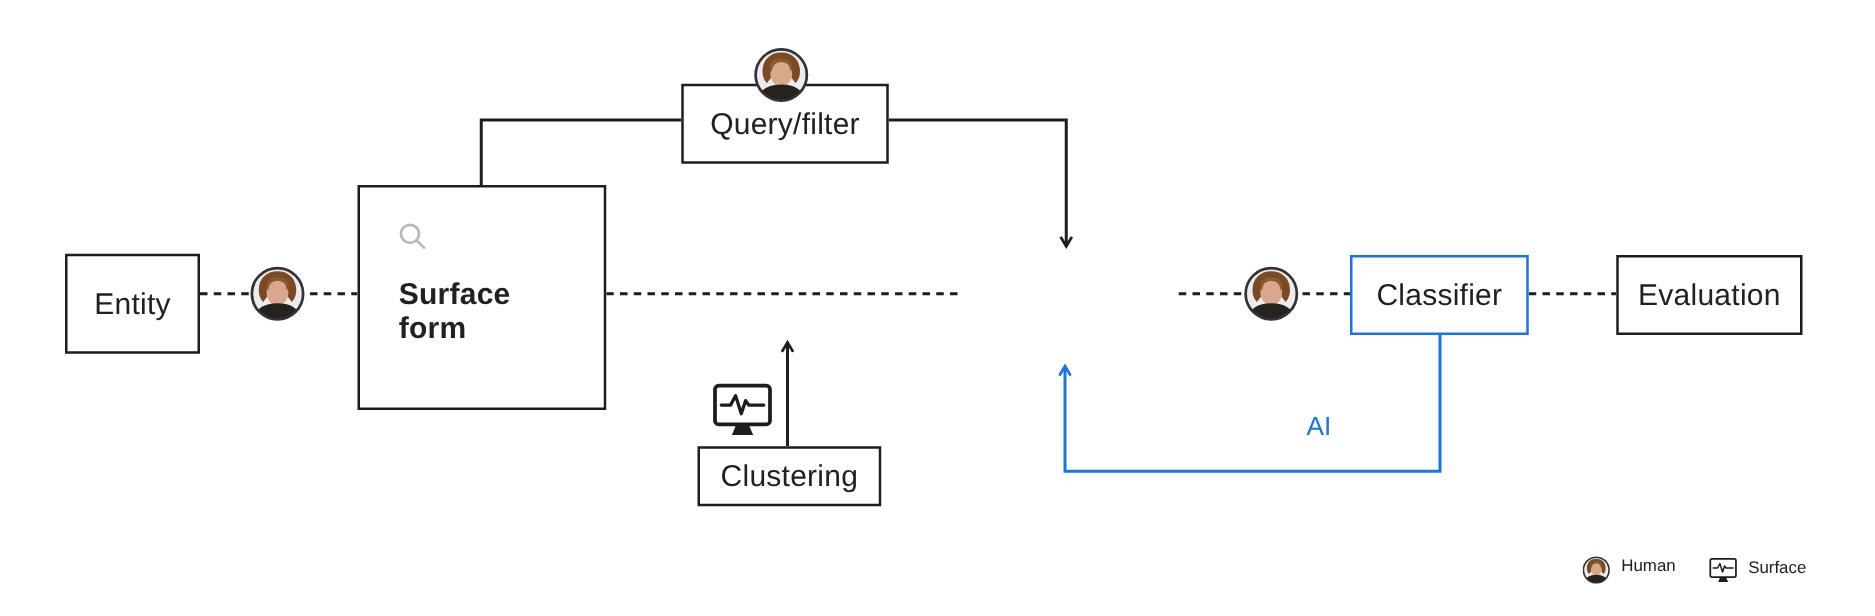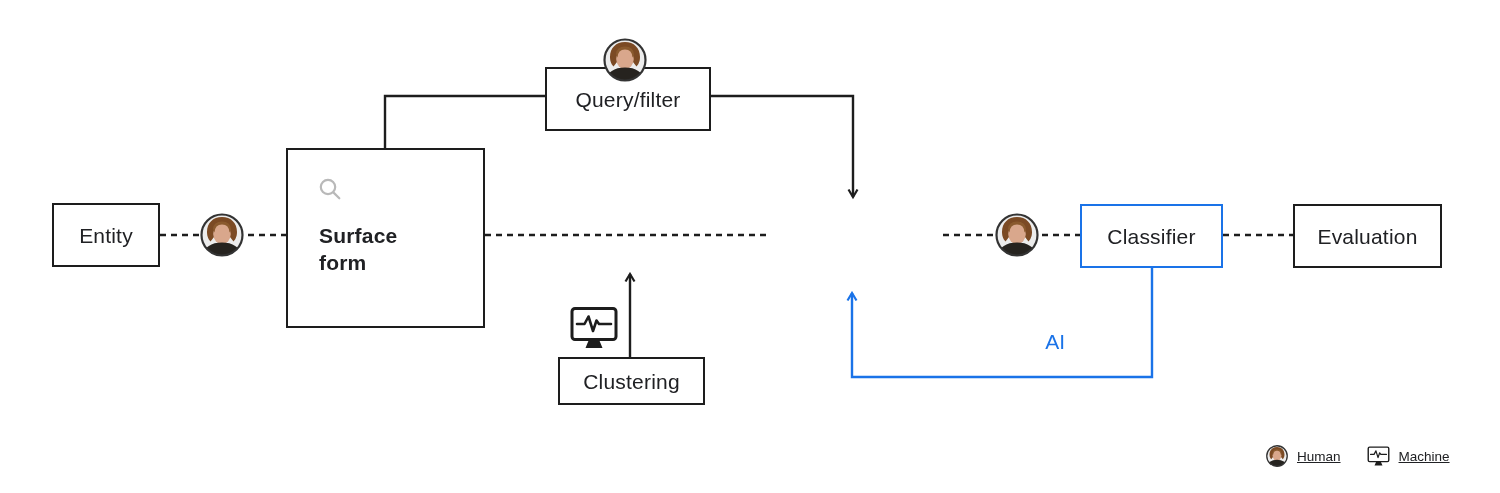--- a/index.html
+++ b/index.html
@@ -33,21 +33,21 @@
   .ah.blue { stroke: var(--accent, #1a73e8); }
 
   .node {
     position: absolute;
     box-sizing: border-box;
     background: #ffffff;
     border: 2.5px solid var(--stroke, #1d1d1d);
     display: flex;
     align-items: center;
     justify-content: center;
-    font-size: 21px;
+    font-size: 24px;
     letter-spacing: 0.2px;
     line-height: 27px;
   }
   .node.accent { border-color: var(--accent, #1a73e8); }
   .node.surface .nlabel {
     position: absolute;
     left: 31px;
     top: 72px;
     width: 116px;
     font-weight: bold;
@@ -73,21 +73,21 @@
     text-align: right;
   }
   .legend {
     position: absolute;
     display: flex;
     align-items: center;
     gap: 26px;
     font-size: 13.5px;
     color: var(--text, #202124);
   }
-  .legend-item { display: flex; align-items: center; gap: 9px; text-decoration: underline; }
+  .legend-item { display: flex; gap: 9px; }
   .legend-item .avatar, .legend-item .machine { position: static; }
 </style>
 </head>
 <body>
 
 <div class="canvas">
 
   <svg width="0" height="0" style="position:absolute" aria-hidden="true">
     <defs>
       <clipPath id="avclip">
@@ -108,21 +108,21 @@
     <path class="wire dashed" d="M160 235 H286"></path>
     <path class="wire dashed" d="M485 235 H766"></path>
     <path class="wire dashed" d="M943 235 H1080"></path>
     <path class="wire dashed" d="M1223 235 H1293"></path>
     <path class="wire" d="M385 148 V96 H545"></path>
     <path class="wire" d="M711 96 H853 V197" marker-end="url(#arrow-black)"></path>
     <path class="wire" d="M630 357 V274" marker-end="url(#arrow-black)"></path>
     <path class="wire blue" d="M1152 268 V377 H852 V293" marker-end="url(#arrow-blue)"></path>
   </svg>
 
-  <div class="node" style="left:52px;top:203px;width:108px;height:64px">
+  <div class="node" style="left:52px;top:203px;width:108px;height:80px">
     <span class="nlabel">Entity</span>
   </div>
 
   <div class="node surface" style="left:286px;top:148px;width:199px;height:180px">
     <svg class="search-icon" width="26" height="26" viewBox="0 0 26 26">
       <circle cx="10" cy="10" r="7.2"></circle>
       <path d="M15.6 15.6 L21.3 21.3"></path>
     </svg>
     <span class="nlabel">Surface form</span>
   </div>
@@ -198,17 +198,17 @@
         <circle cx="22" cy="22" r="20.5" fill="none" stroke="#333333" stroke-width="2.6"></circle>
       </svg>
       <span>Human</span>
     </div>
     <div class="legend-item">
       <svg class="machine" width="23" height="21" viewBox="0 0 48 45">
         <rect x="2" y="2.5" width="44" height="31" rx="3"></rect>
         <polyline class="pulse" points="7 18 14.5 18 18.5 10.5 23 25 26.5 14.5 29 18 41 18"></polyline>
         <path class="stand" d="M19 33.5 L15.5 42 H32.5 L29 33.5 Z"></path>
       </svg>
-      <span>Machine</span>
+      <span>Surface</span>
     </div>
   </div>
 
 </div>
 
 </body></html>

